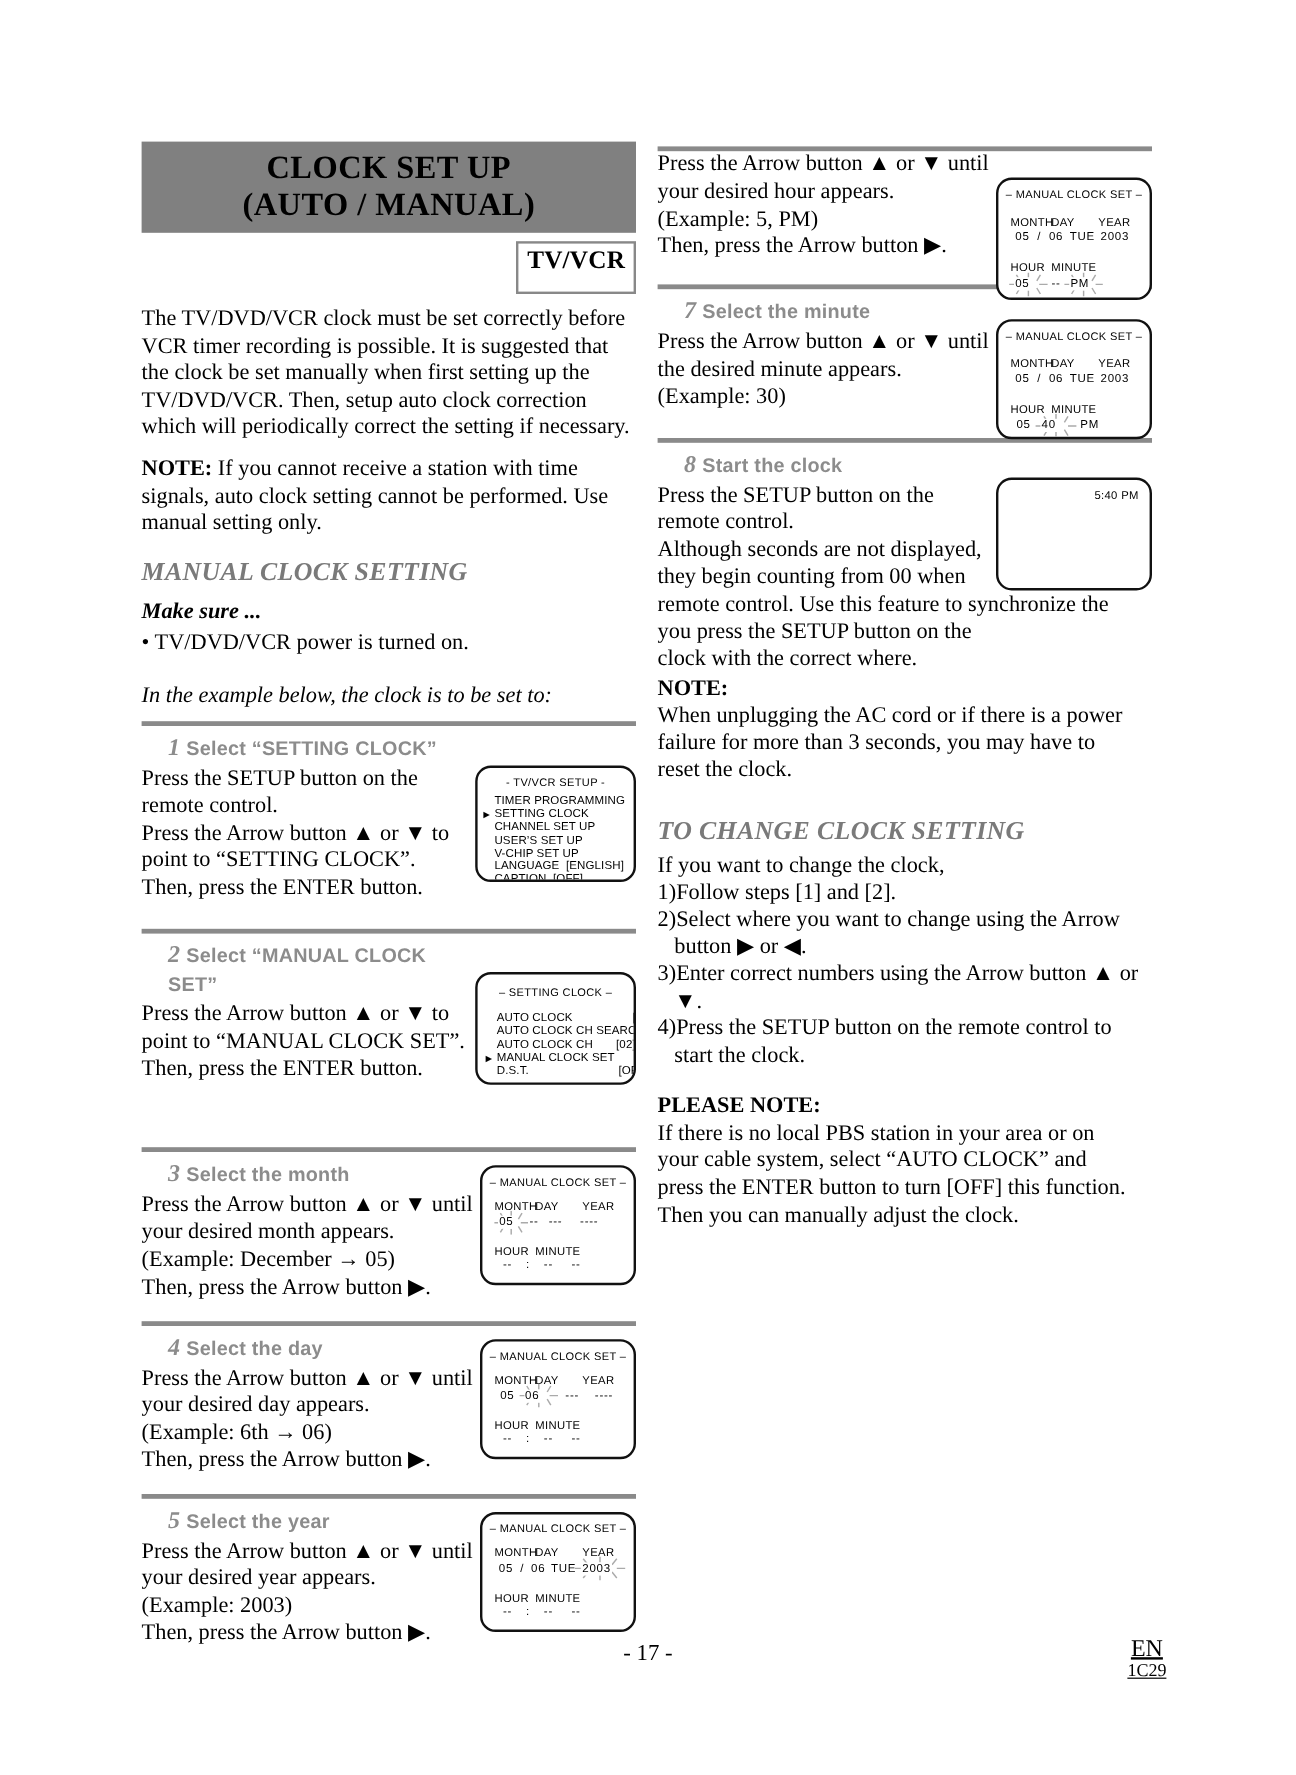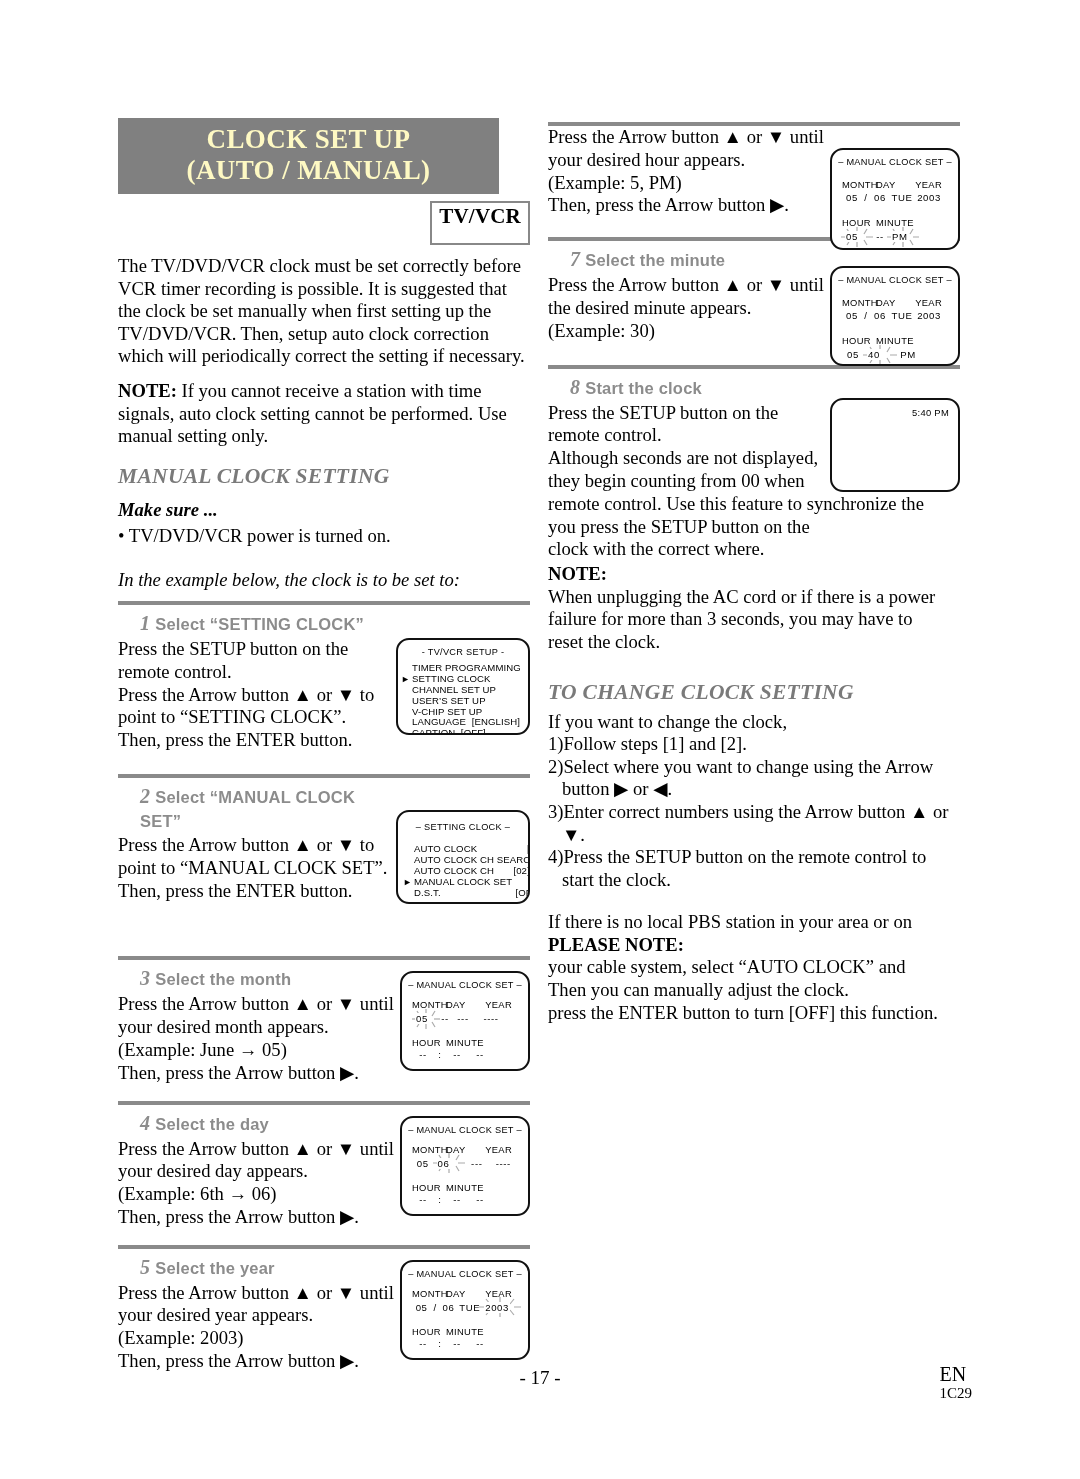--- a/index.html
+++ b/index.html
@@ -32,29 +32,29 @@
   .col-right {
     position: absolute;
     left: 548px;
     top: 118px;
     width: 412px;
   }
 
   
   .title-banner {
     background: #808080;
-    color: #fef9c3;
+    color: #000000;
     text-align: center;
     font-family: "Liberation Serif", serif;
     font-weight: bold;
     font-size: 27px;
     line-height: 31px;
     letter-spacing: 0.4px;
     padding: 6px 0 8px 0;
-    width: 381px;
+    width: 412px;
     box-sizing: border-box;
   }
   .title-line { display: block; }
 
   
   .badge-row {
     display: flex;
     justify-content: flex-end;
     margin-top: 7px;
     width: 412px;
@@ -238,22 +238,23 @@
     top: 1367px;
     width: 1080px;
     text-align: center;
     font-family: "Liberation Serif", serif;
     font-size: 19px;
   }
   .footer-right {
     position: absolute;
     right: 108px;
     top: 1364px;
-    text-align: left;
-    font-family: "Liberation Serif", serif;
+    text-align: center;
+    font-family: "Liberation Serif", serif;
+    text-decoration: underline;
   }
   .footer-en { font-size: 20px; line-height: 21px; }
   .footer-code { font-size: 15px; line-height: 17px; }
 </style>
 </head>
 <body>
 
 <div class="page">
 
   <div class="col-left">
@@ -331,21 +332,21 @@
     </div>
 
     <div class="rule" style="margin-top:54px;"></div>
     <div class="step">
       <div class="step-head">
         <span class="num">3</span><span>Select the month</span>
       </div>
       <div class="step-body wide">
         <div>Press the Arrow button ▲ or ▼ until</div>
         <div>your desired month appears.</div>
-        <div>(Example: June → 05)</div>
+        <div>(Example: December → 05)</div>
         <div>Then, press the Arrow button ▶.</div>
       </div>
 
       <div class="osd" style="left:282px; top:4px; width:130px; height:100px;">
         <div class="osd-title">– MANUAL CLOCK SET –</div>
         <div class="clk">
           <div class="clk-labels">
             <span style="width:34px">MONTH</span>
             <span style="width:36px">DAY</span>
             <span style="width:30px; text-align:right">YEAR</span>
@@ -648,25 +649,25 @@
       <div>1)Follow steps [1] and [2].</div>
       <div>2)Select where you want to change using the Arrow</div>
       <div style="white-space:pre;">   button ▶ or ◀.</div>
       <div>3)Enter correct numbers using the Arrow button ▲ or</div>
       <div style="white-space:pre;">   ▼.</div>
       <div>4)Press the SETUP button on the remote control to</div>
       <div style="white-space:pre;">   start the clock.</div>
     </div>
 
     <div class="body-text tight" style="margin-top:20px;">
+      <div><b class="strong">PLEASE NOTE:</b></div>
       <div>If there is no local PBS station in your area or on</div>
-      <div><b class="strong">PLEASE NOTE:</b></div>
       <div>your cable system, select “AUTO CLOCK” and</div>
+      <div>press the ENTER button to turn [OFF] this function.</div>
       <div>Then you can manually adjust the clock.</div>
-      <div>press the ENTER button to turn [OFF] this function.</div>
     </div>
 
   </div>
 
   <div class="footer-page">- 17 -</div>
   <div class="footer-right">
     <div class="footer-en">EN</div>
     <div class="footer-code">1C29</div>
   </div>
 

